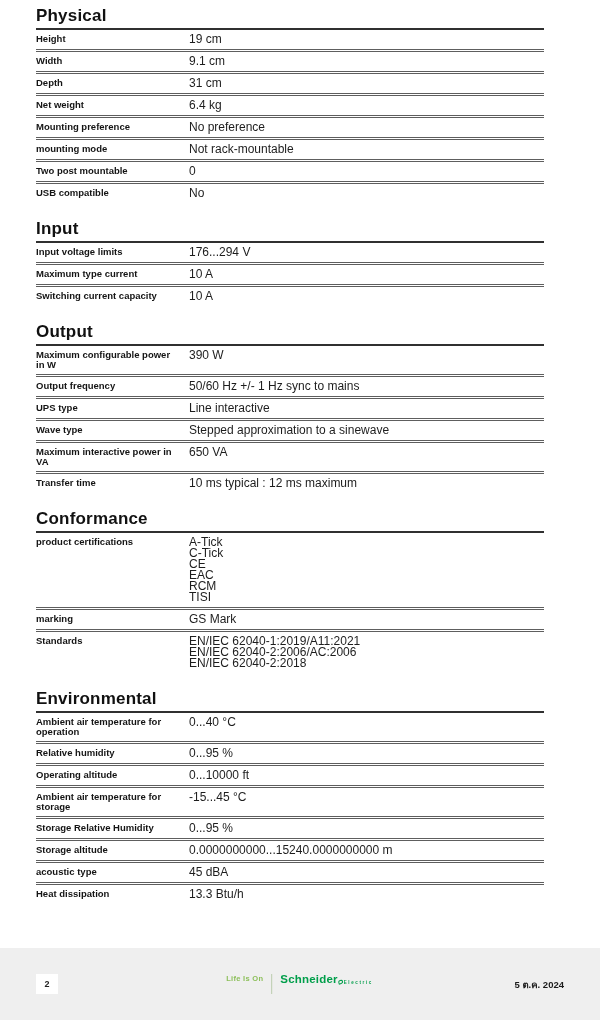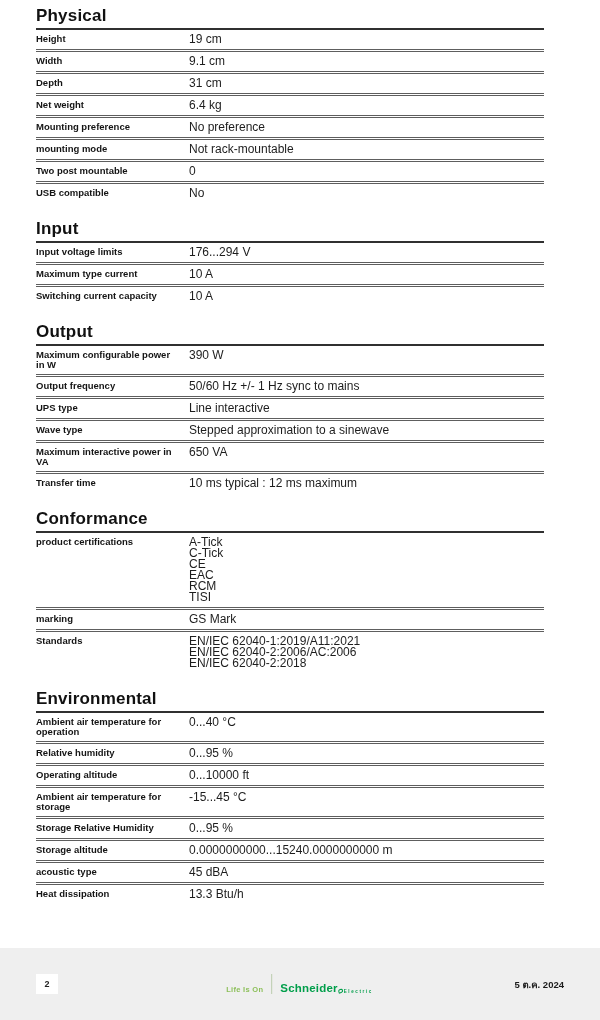--- a/index.html
+++ b/index.html
@@ -61,21 +61,21 @@
     background: #ffffff;
     display: flex; align-items: center; justify-content: center;
     font-size: 9px; font-weight: bold; color: #222;
   }
   .logo-group {
     position: absolute;
     left: 50%;
     top: 50%;
     transform: translate(-50%, -50%);
     display: flex;
-    align-items: flex-end;
+    align-items: flex-start;
   }
   .tagline {
     font-size: 7.5px;
     font-weight: 600;
     color: #8cbf59;
     letter-spacing: 0.3px;
     white-space: nowrap;
   }
   .logo-divider {
     width: 1px;

